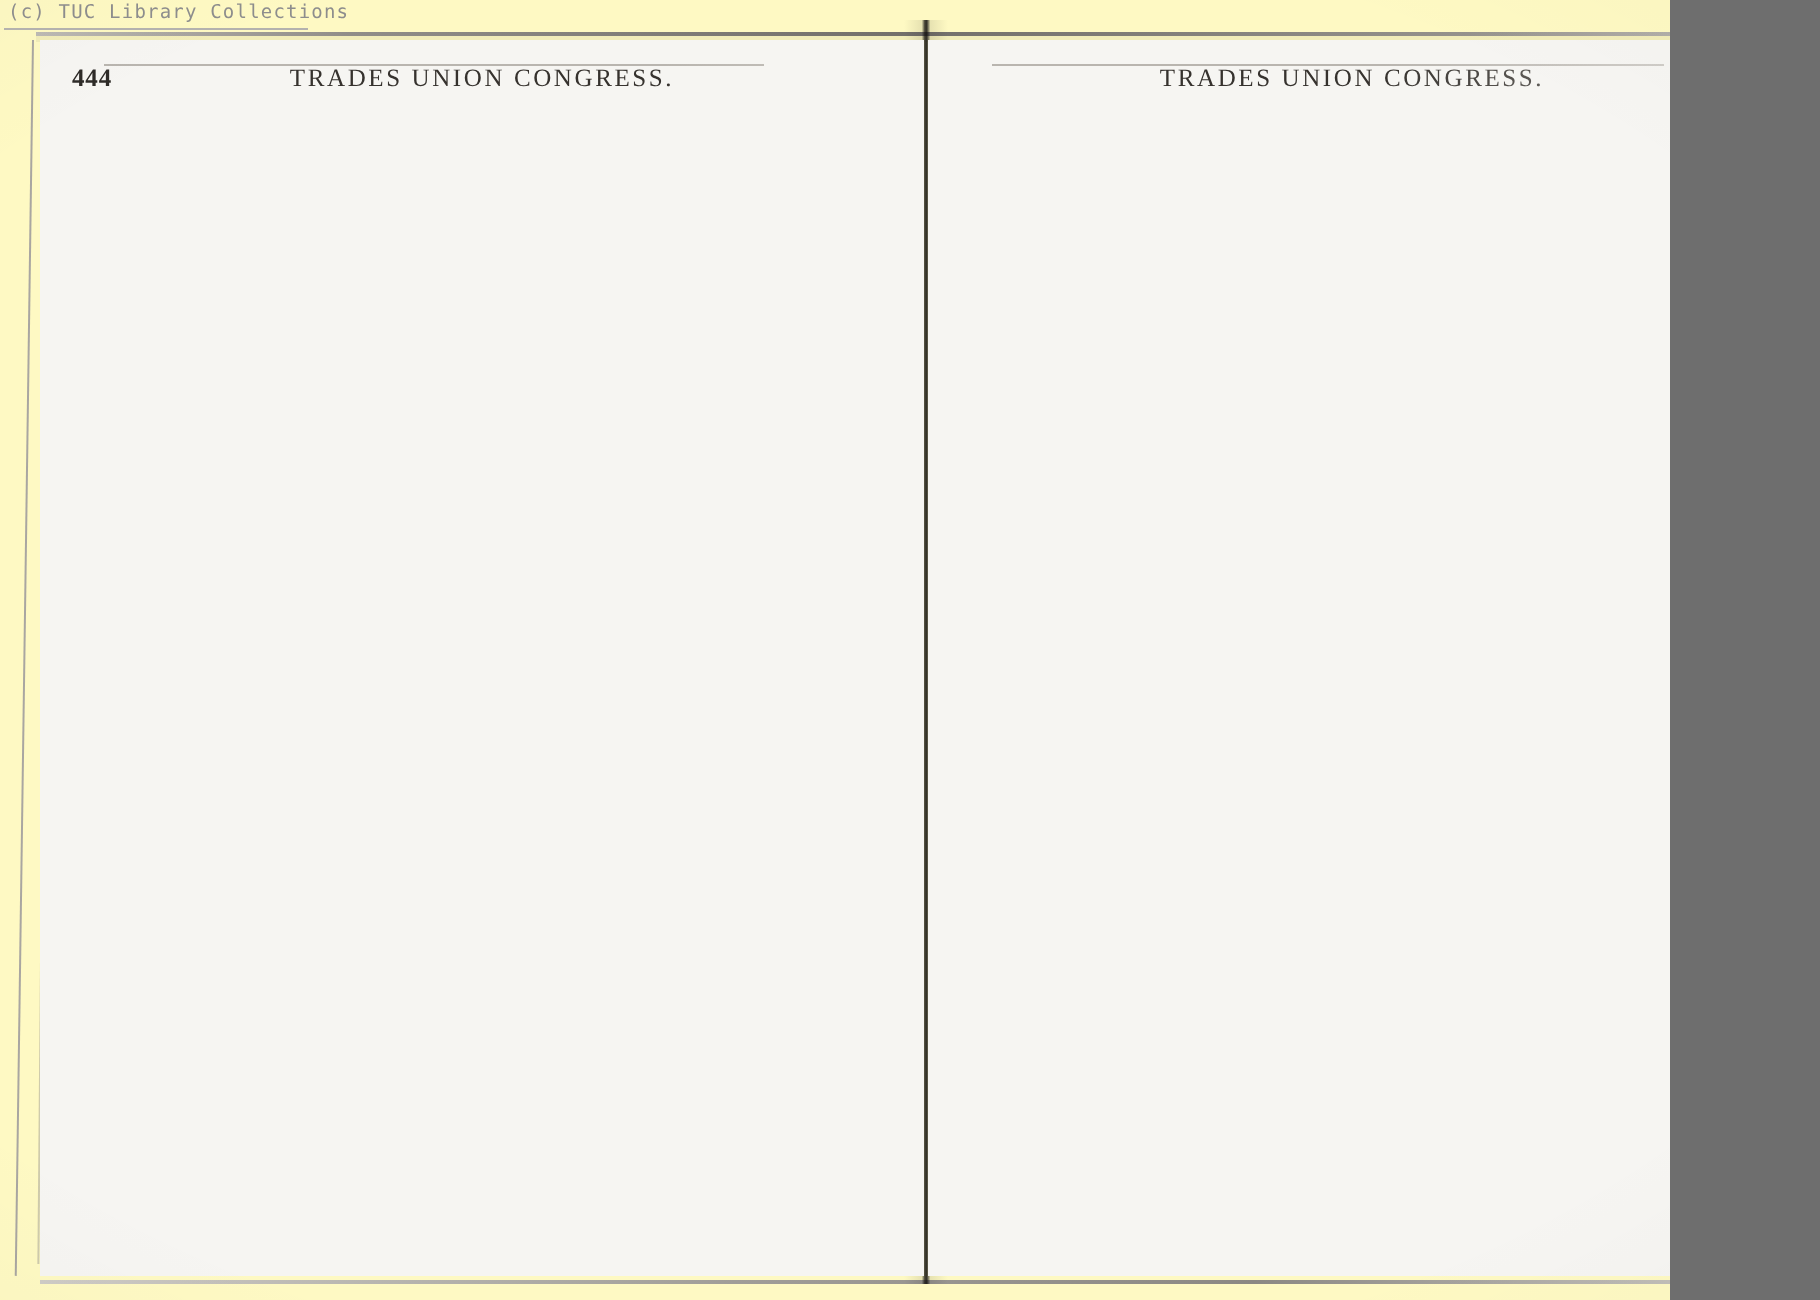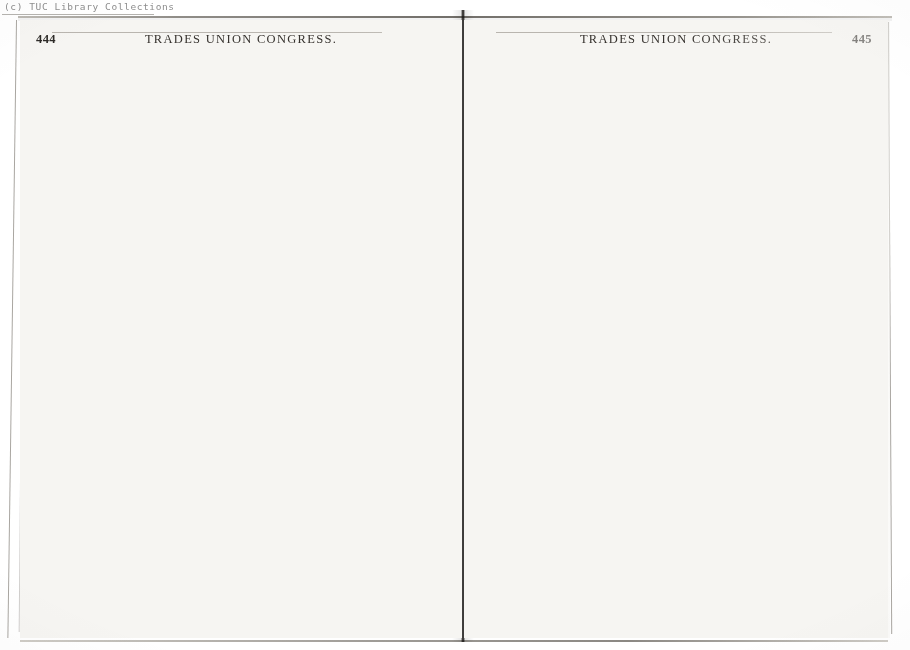--- a/index.html
+++ b/index.html
@@ -9,23 +9,23 @@
   }
   body {
     width: 910px;
     height: 650px;
     overflow: hidden;
     font-family: "Liberation Serif", serif;
   }
 
   #scan {
     position: relative;
-    width: 910px;
+    width: 835px;
     height: 650px;
-    background: #ffffff;
+    background: #fef9c3;
     overflow: hidden;
   }
 
   
   .watermark {
     position: absolute;
     top: 1px;
     left: 4px;
     font-family: "DejaVu Sans Mono", monospace;
     font-size: 9.5px;

